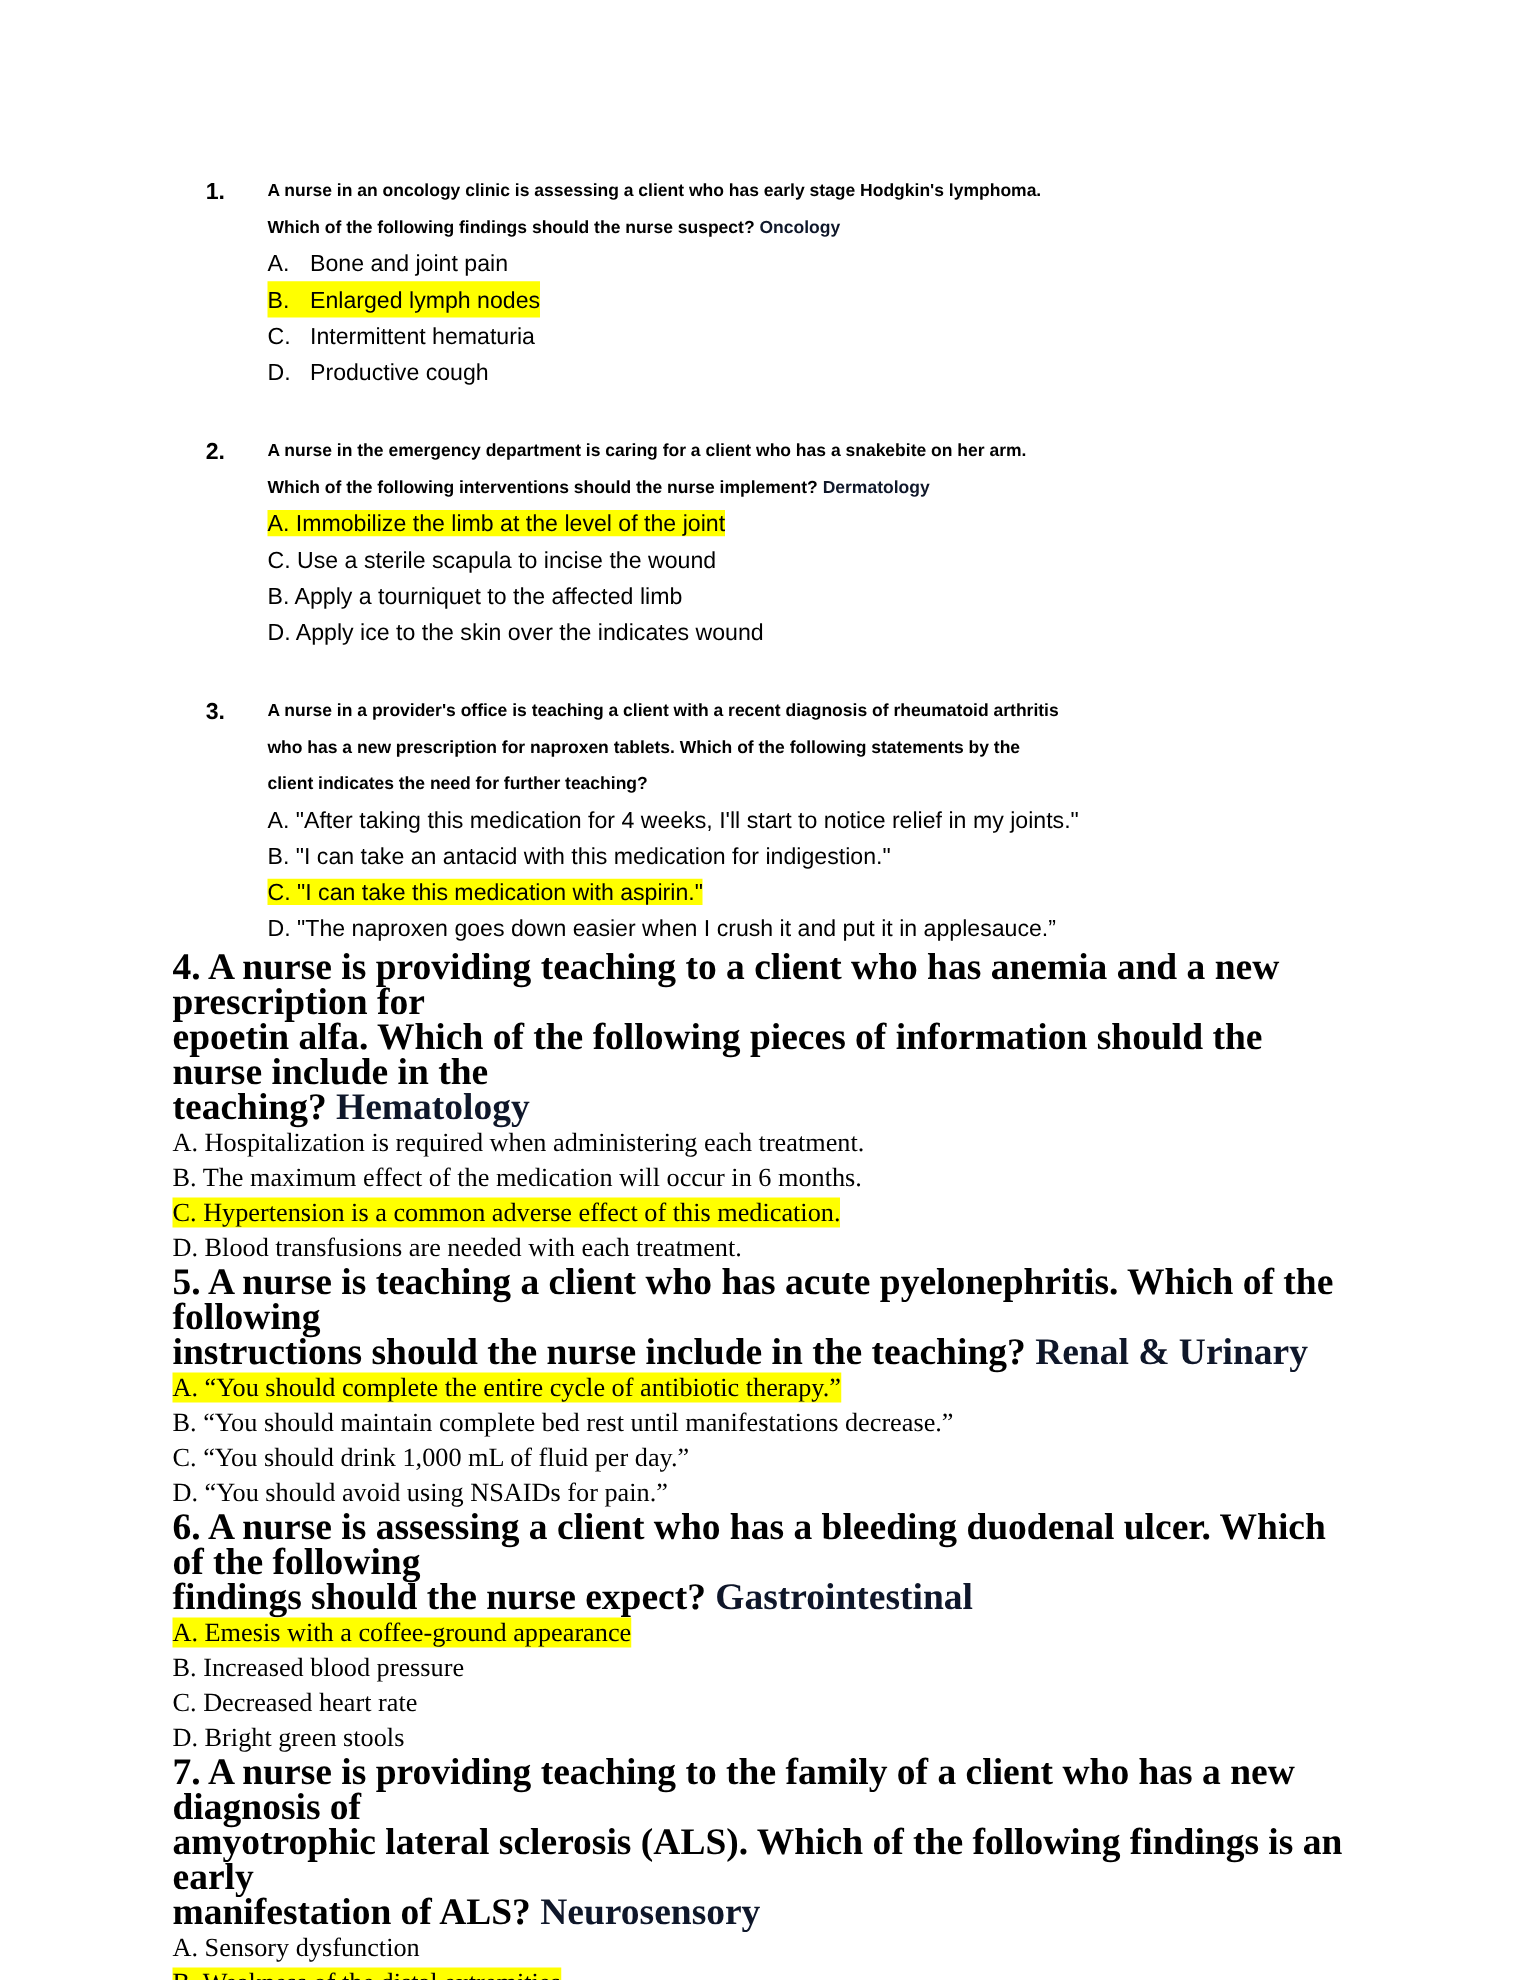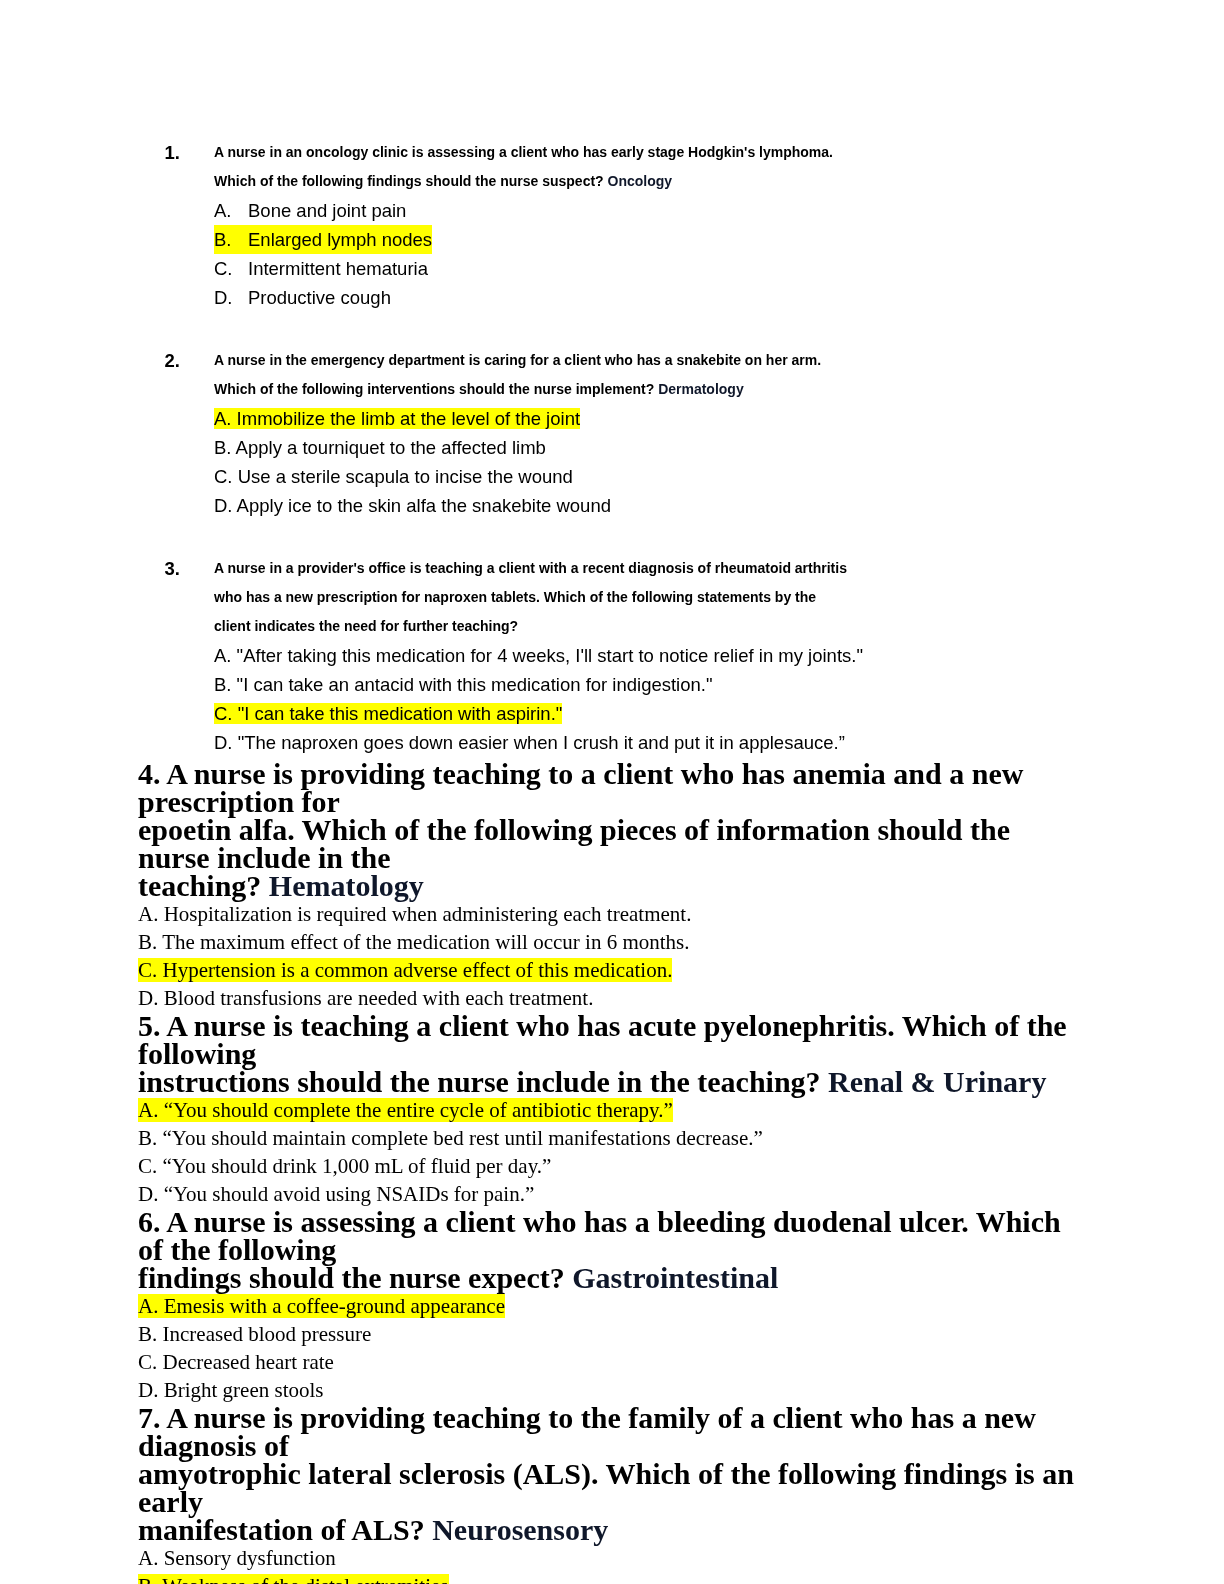--- a/index.html
+++ b/index.html
@@ -174,23 +174,23 @@
 
     <div class="q-block">
       <div class="q-num">2.</div>
       <div class="q-body">
         <p class="q-stem">
           <span>A nurse in the emergency department is caring for a client who has a snakebite on her arm.</span><br>
           <span>Which of the following interventions should the nurse implement? </span><span class="tag">Dermatology</span>
         </p>
         <ul class="opts-plain">
           <li class="hl"><span class="otext">A. Immobilize the limb at the level of the joint</span></li>
+          <li><span class="otext">C. Use a sterile scapula to incise the wound</span></li>
           <li><span class="otext">B. Apply a tourniquet to the affected limb</span></li>
-          <li><span class="otext">C. Use a sterile scapula to incise the wound</span></li>
-          <li><span class="otext">D. Apply ice to the skin alfa the snakebite wound</span></li>
+          <li><span class="otext">D. Apply ice to the skin over the indicates wound</span></li>
         </ul>
       </div>
     </div>
 
     <div class="q-block">
       <div class="q-num">3.</div>
       <div class="q-body">
         <p class="q-stem">
           <span>A nurse in a provider's office is teaching a client with a recent diagnosis of rheumatoid arthritis</span><br>
           <span>who has a new prescription for naproxen tablets. Which of the following statements by the</span><br>

